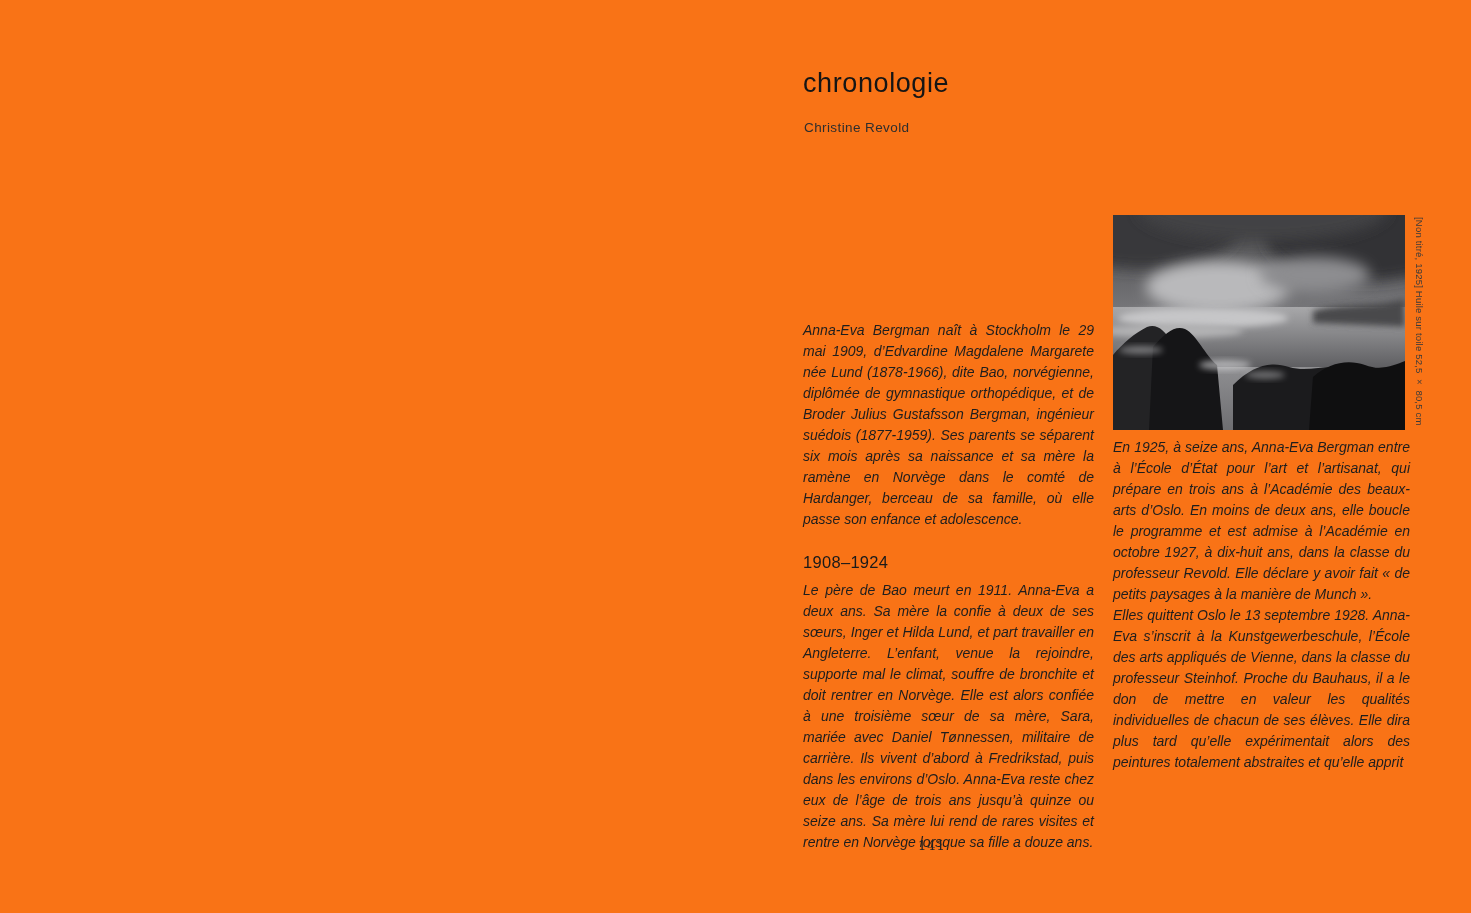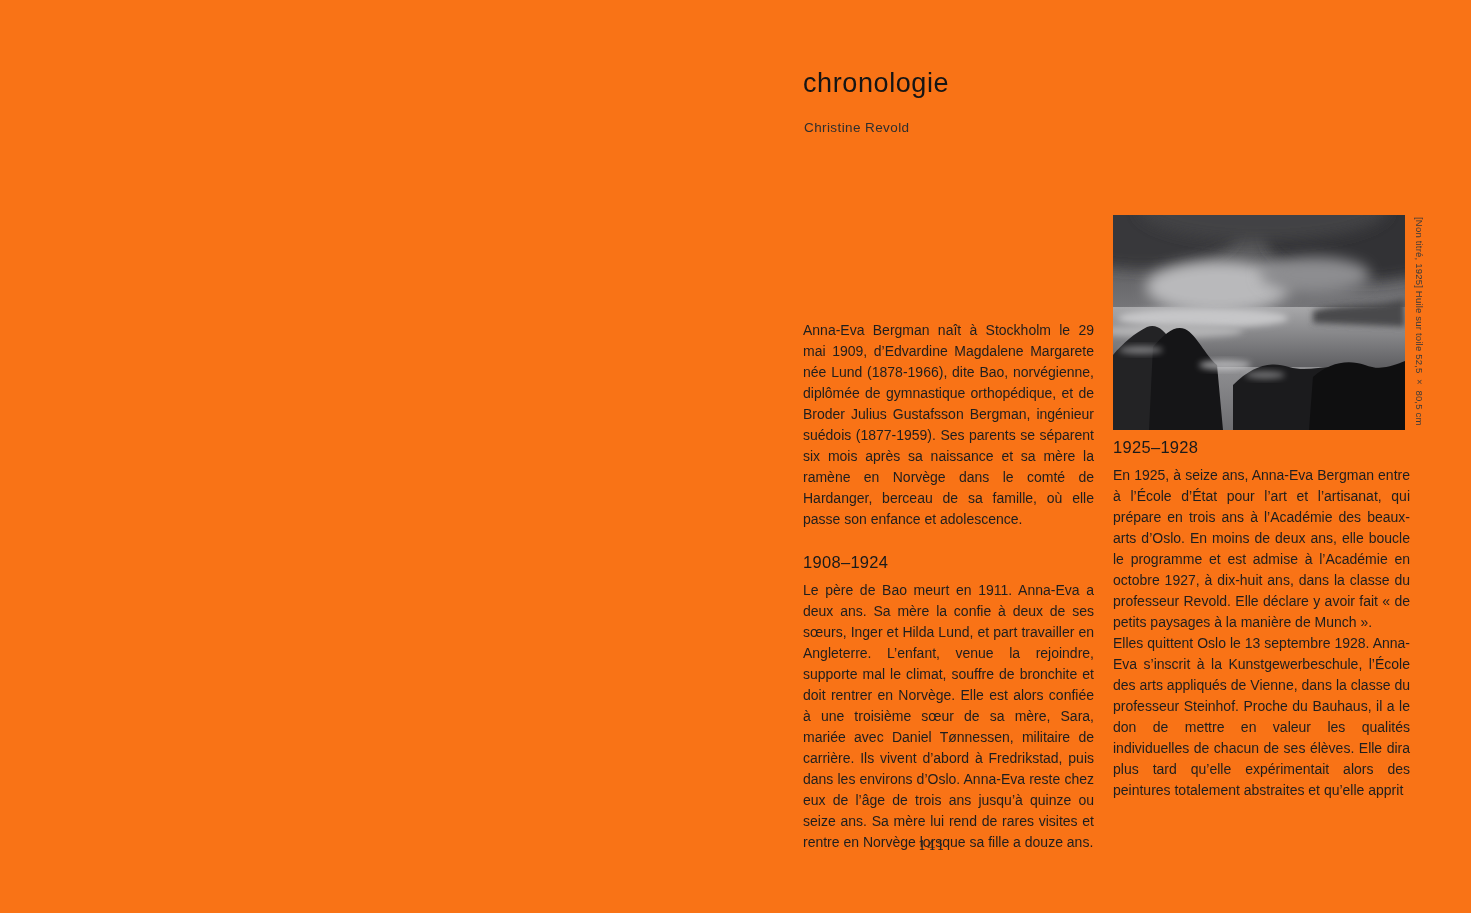--- a/index.html
+++ b/index.html
@@ -55,20 +55,21 @@
     margin: 0 0 7px 0;
     color: #1a1a1a;
   }
   .col section + section {
     margin-top: 22px;
   }
   .col p {
     text-align: justify;
     margin: 0;
     color: #1e1e1e;
+    font-style: italic;
   }
   .artwork {
     position: absolute;
     left: 1113px;
     top: 215px;
     width: 292px;
     height: 215px;
     overflow: hidden;
   }
   .artwork svg { display: block; }
@@ -147,21 +148,20 @@
       <path d="M200,162 C216,148 234,144 252,150 C268,156 282,150 292,146 L292,215 L196,215 Z" fill="#0f0f10"></path>
       <ellipse cx="112" cy="150" rx="26" ry="5" fill="#d8d8da" opacity="0.65" filter="url(#soft2)"></ellipse>
       <ellipse cx="152" cy="160" rx="20" ry="4" fill="#c2c2c4" opacity="0.5" filter="url(#soft2)"></ellipse>
       <ellipse cx="28" cy="135" rx="22" ry="4" fill="#cfcfd1" opacity="0.5" filter="url(#soft2)"></ellipse>
     </svg>
   </figure>
   <div class="caption">[Non titré, 1925] Huile sur toile 52,5 × 80,5 cm</div>
 
   <div class="col col-right">
     <section>
-      <h2>1925–1928</h2>
       <p>En 1925, à seize ans, Anna-Eva Bergman entre à l’École d’État pour l’art et l’artisanat, qui prépare en trois ans à l’Académie des beaux-arts d’Oslo. En moins de deux ans, elle boucle le programme et est admise à l’Académie en octobre 1927, à dix-huit ans, dans la classe du professeur Revold. Elle déclare y avoir fait « de petits paysages à la manière de Munch ».</p>
       <p>Elles quittent Oslo le 13 septembre 1928. Anna-Eva s’inscrit à la Kunstgewerbeschule, l’École des arts appliqués de Vienne, dans la classe du professeur Steinhof. Proche du Bauhaus, il a le don de mettre en valeur les qualités individuelles de chacun de ses élèves. Elle dira plus tard qu’elle expérimentait alors des peintures totalement abstraites et qu’elle apprit</p>
     </section>
   </div>
 
   <div class="folio">141</div>
 
 </div>
 
 </body></html>

